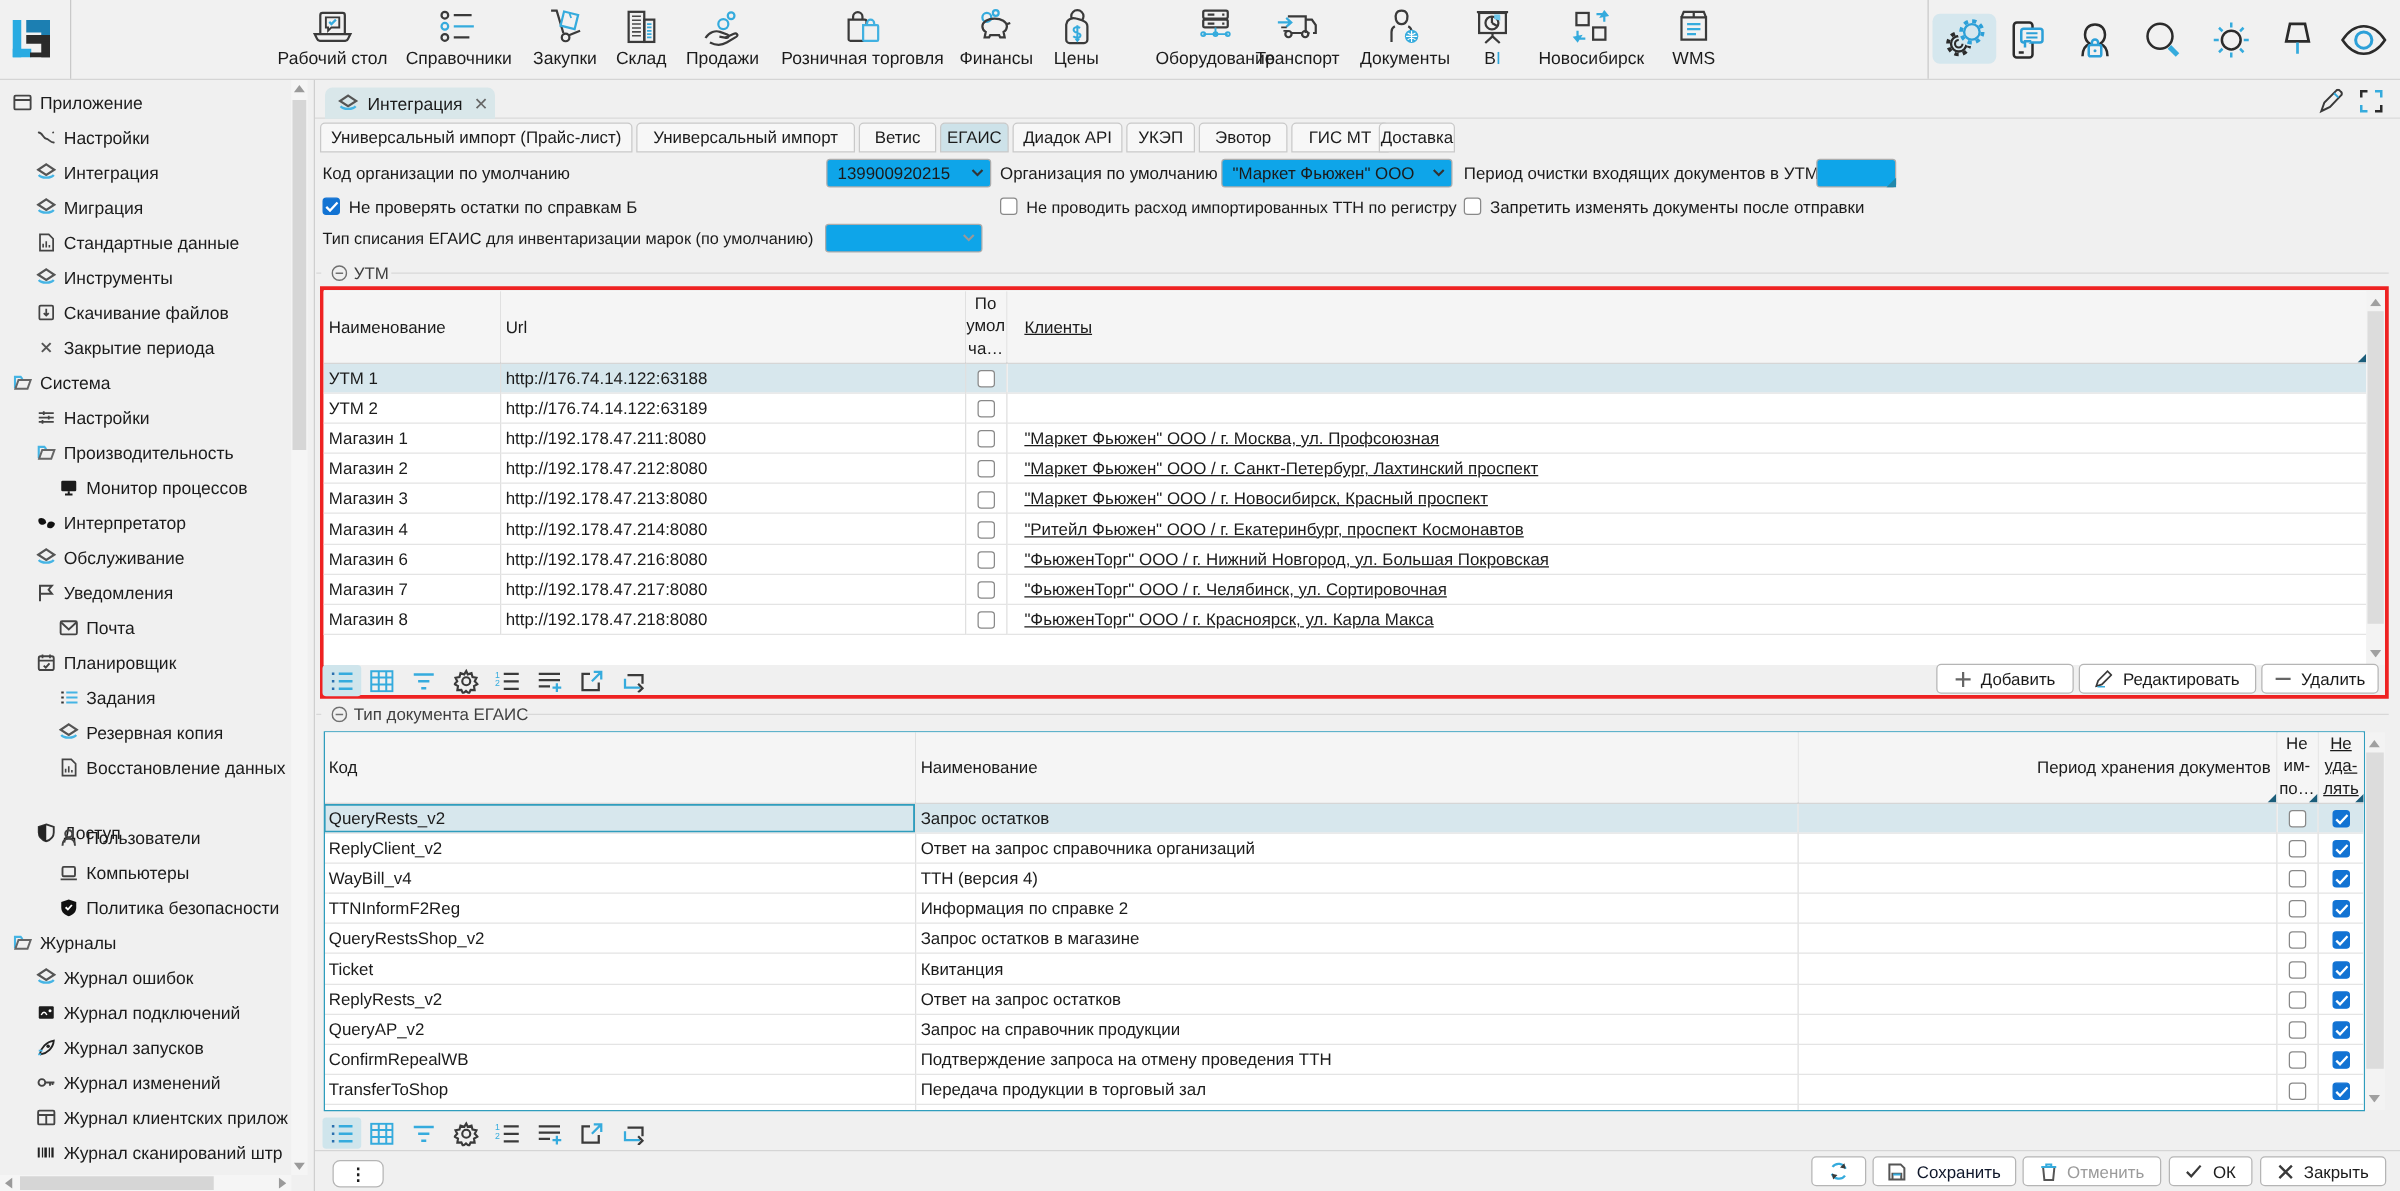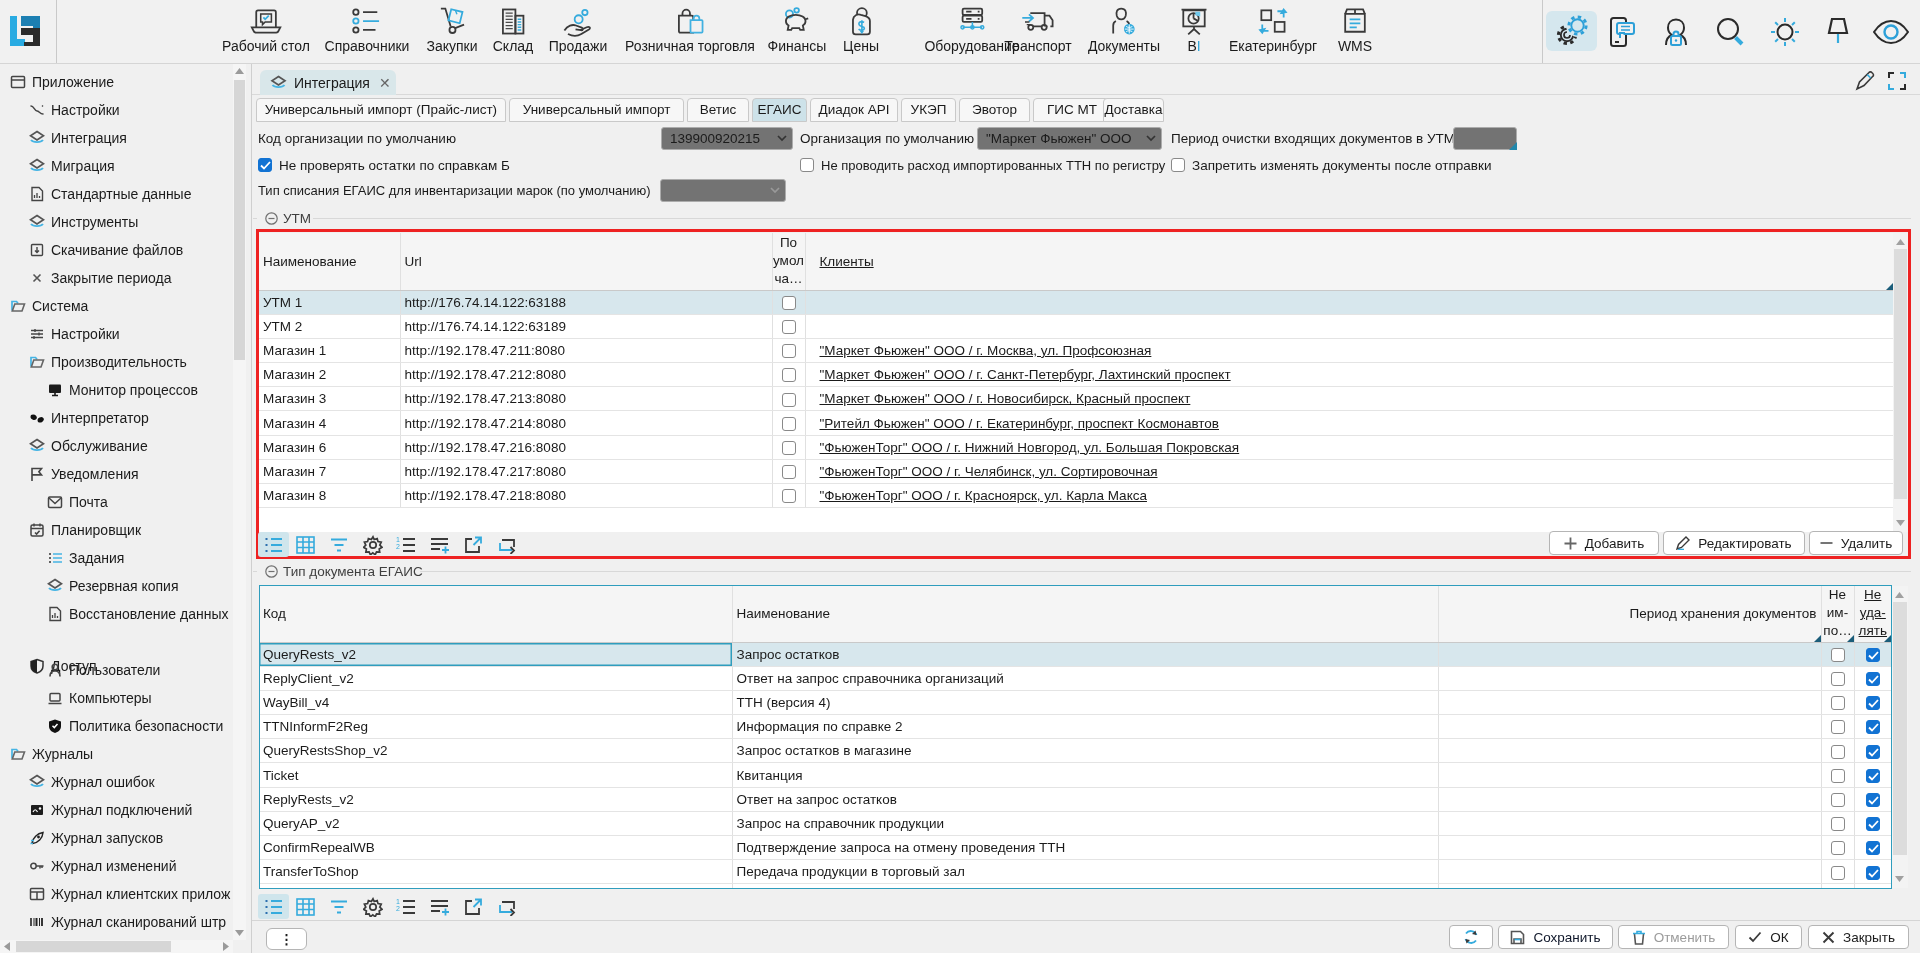--- a/index.html
+++ b/index.html
@@ -31,21 +31,21 @@
 #hsb .thumb { position:absolute; left:16px; top:1px; width:155px; height:11px; background:#d6d6d6; }
 
 #content { position:absolute; left:252px; top:64px; width:1668px; height:889px; background:#f0f0f0; }
 #doctabline { position:absolute; left:0px; top:30px; width:1668px; height:1px; background:#d9d9d9; }
 #doctab { position:absolute; left:8px; top:6px; width:136px; height:25px; background:#d9e7ea; border-radius:6px 6px 0 0; font-size:14px; display:flex; align-items:center; }
 #doctab .x { color:#666; font-size:14px; margin-left:9px; }
 .t2 { position:absolute; top:34px; height:24px; border:1px solid #c9c9c9; border-radius:4px 4px 0 0; background:#f7f7f7; font-size:13.5px; text-align:center; line-height:22px; }
 .t2.act { background:#cde2e9; border-color:#c9c9c9; }
 
 .flabel { position:absolute; font-size:13.5px; white-space:nowrap; }
-.combo { position:absolute; height:23px; background:#737373; border:1px solid #acacac; border-radius:3px; font-size:13.5px; }
+.combo { position:absolute; height:23px; background:#0ea5e9; border:1px solid #acacac; border-radius:3px; font-size:13.5px; }
 .combo .val { position:absolute; left:8px; top:3px; }
 .combo svg.chev { position:absolute; right:5px; top:7px; }
 .cb { position:absolute; width:14px; height:14px; border:1px solid #898989; border-radius:3px; background:#fff; }
 .cb.on { background:#1273d3; border-color:#1273d3; }
 .cb.on svg { position:absolute; left:1px; top:2px; }
 
 .legend { position:absolute; font-size:13.5px; color:#3f3f3f; }
 .gline { position:absolute; height:1px; background:#d8d8d8; }
 
 #redbox { position:absolute; left:4px; top:165px; width:1655px; height:330px; border:3px solid #ee2222; background:#f0f0f0; }
@@ -221,21 +221,21 @@
     </div>
 <div class="mi" style="left:1273px; transform:translateX(-50%)">
  <svg width="40" height="37" viewBox="0 0 40 37" fill="none" stroke="#3a3a3a" stroke-width="2">
   <rect x="7" y="6" width="11" height="11"></rect>
   <rect x="22" y="19" width="11" height="11"></rect>
   <g stroke="#35abdd">
           <path d="M25 7 h5 a2 2 0 0 1 2 2 v5 M32 5 l2.5 3 -5 1 Z"></path>
           <path d="M15 29 h-5 a2 2 0 0 1 -2 -2 v-5 M8 31 l-2.5 -3 5 -1 Z"></path>
         </g>
  </svg>
-      <span>Екатеринбург</span>
+      <span>Новосибирск</span>
     </div>
 <div class="mi" style="left:1355px; transform:translateX(-50%)">
  <svg width="38" height="37" viewBox="0 0 38 37" fill="none" stroke="#3a3a3a" stroke-width="2">
   <path d="M8 10 h22 v20 H8 Z"></path>
   <path d="M8 10 l2 -5 h18 l2 5 M19 5 v5"></path>
   <g stroke="#35abdd">
           <path d="M13 16 h12 M13 20.5 h12 M13 25 h8"></path>
         </g>
  </svg>
       <span>WMS</span>

